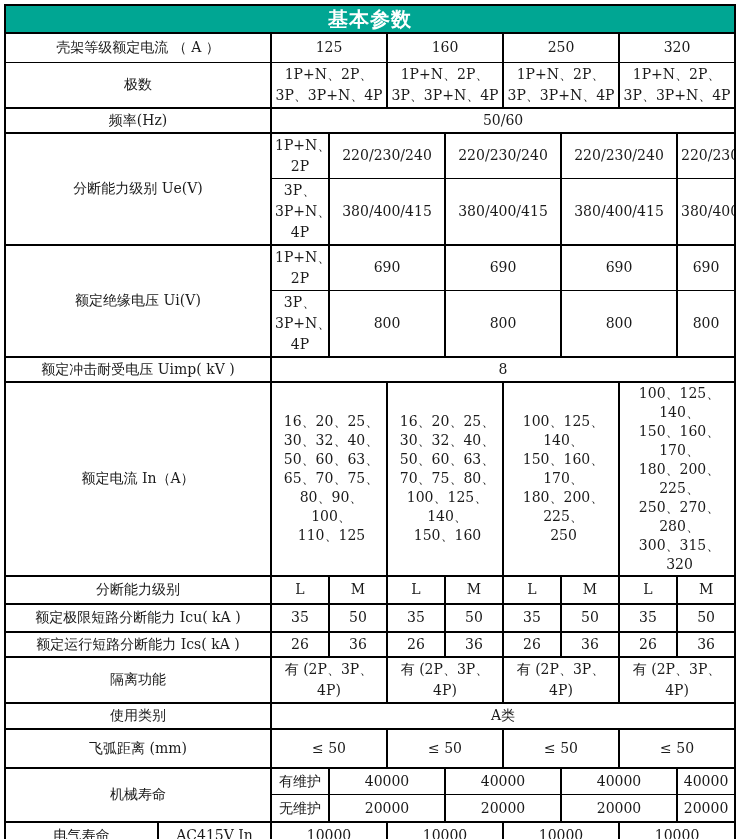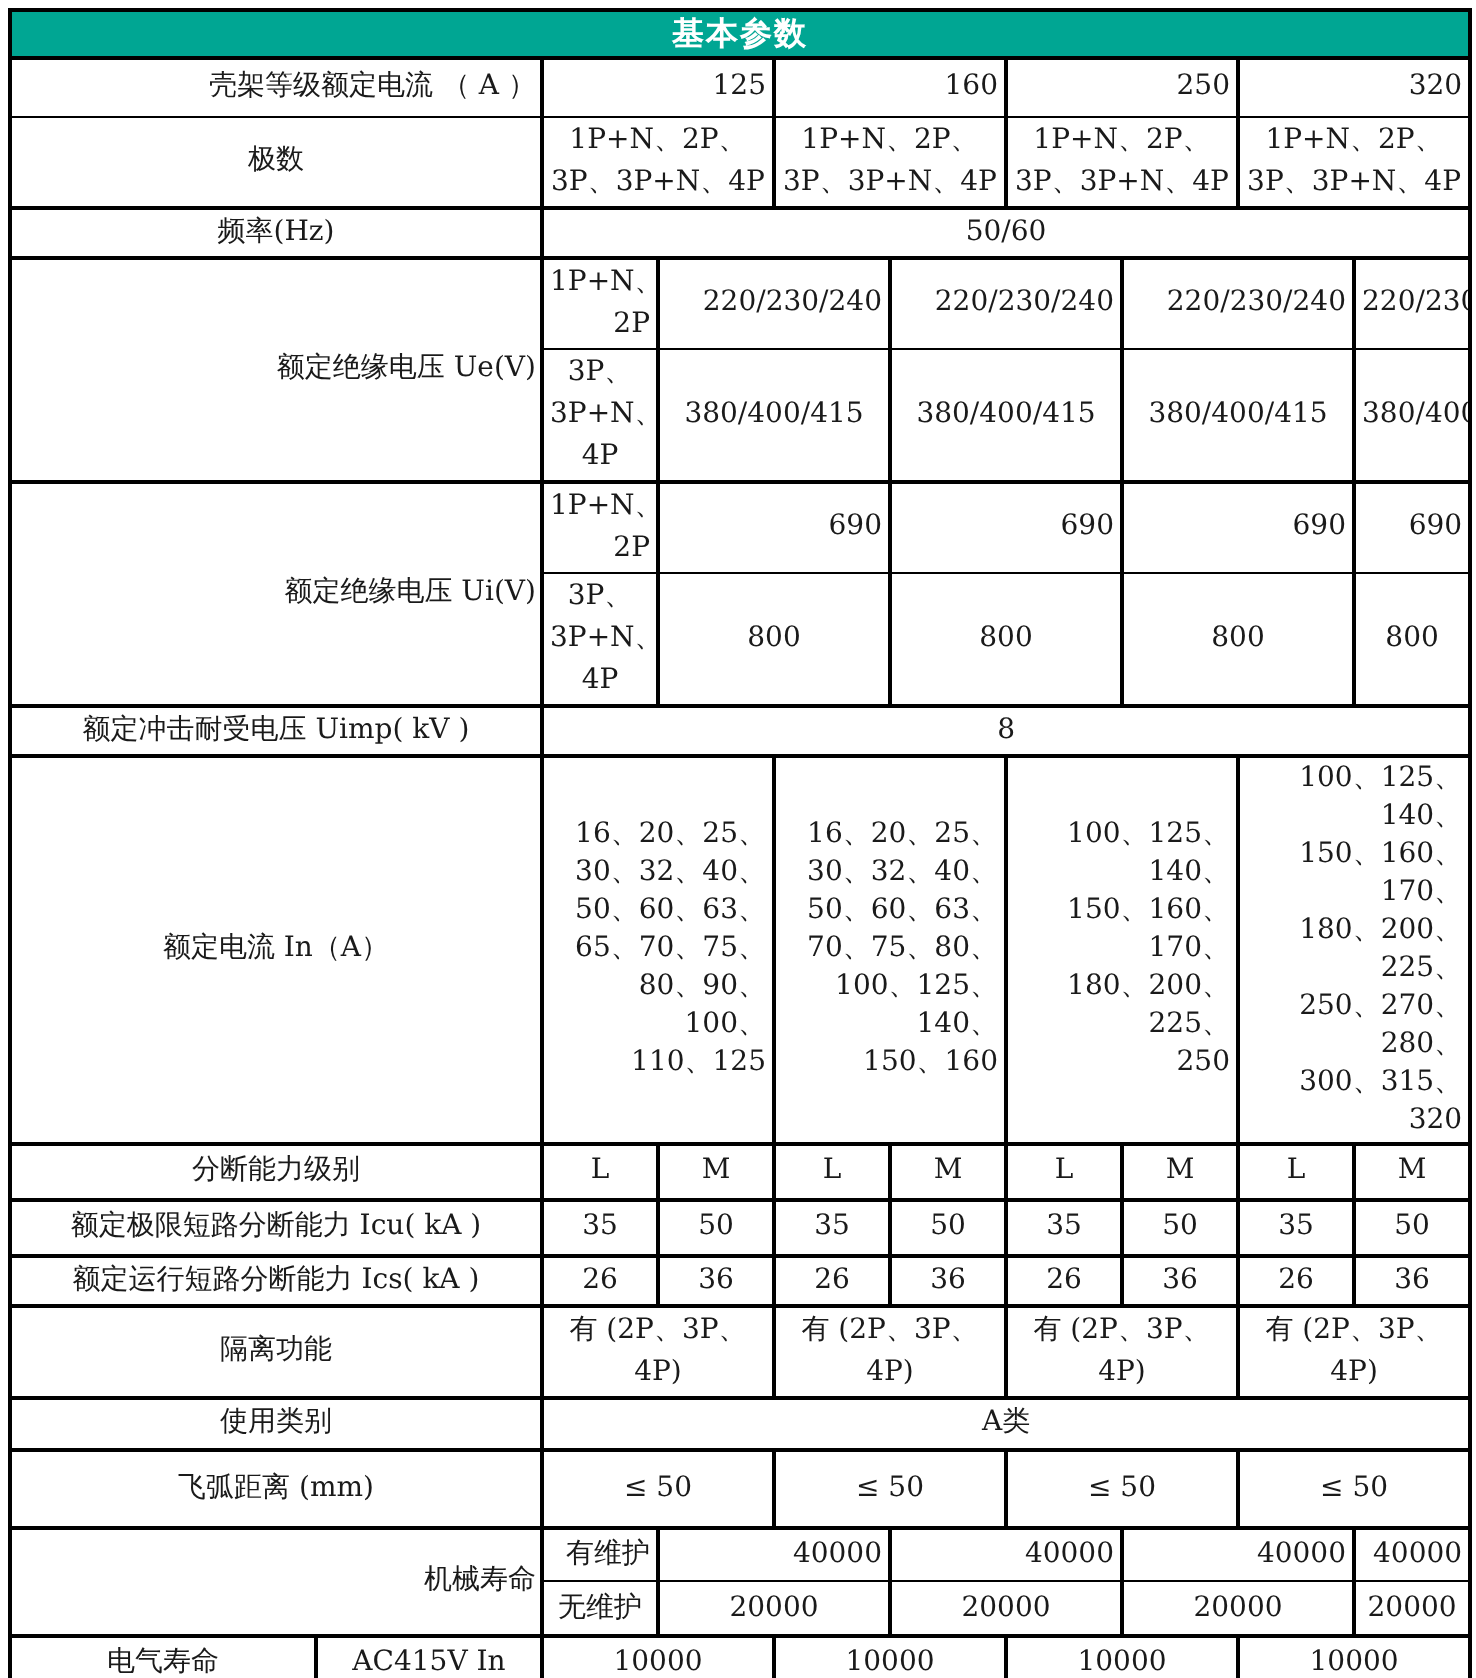--- a/index.html
+++ b/index.html
@@ -22,30 +22,30 @@
     font-size:14px;
     padding:1px 3px;
     white-space:pre-line;
     line-height:1.5;
     overflow:hidden;
   }
   td.title{
     background:var(--accent);
     color:#ffffff;
     font-weight:bold;
-    font-size:16px;
+    font-size:20px;
     letter-spacing:1px;
     line-height:1.2;
   }
   td.label{padding:1px 2px;}
-  td.left{text-align:right;padding-left:8px;}
+  td.left{text-align:center;padding-left:8px;}
   td.tight{line-height:1.36;}
   td.loose{line-height:1.85;}
   tr.thin-top td{border-top-width:1px;}
-  tr.thin-bottom td{border-bottom-width:1px;text-align:right;}
+  tr.thin-bottom td{border-bottom-width:1px;}
   td.keep-thick{border-bottom-width:2px;}
 </style>
 </head>
 <body>
 
 <div class="wrap">
 <table>
   <colgroup>
     <col style="width:153px">
         <col style="width:113px">
@@ -83,21 +83,21 @@
     <td colspan="2">1P+N、2P、
 3P、3P+N、4P</td>
   </tr>
 
   <tr style="height:16px">
     <td colspan="2" class="label">频率(Hz)</td>
     <td colspan="8">50/60</td>
   </tr>
 
   <tr style="height:28px" class="thin-bottom">
-    <td colspan="2" rowspan="2" class="label keep-thick">额定绝缘电压 Ue(V)</td>
+    <td colspan="2" rowspan="2" class="label keep-thick">分断能力级别 Ue(V)</td>
     <td>1P+N、2P</td>
     <td colspan="2">220/230/240</td>
     <td colspan="2">220/230/240</td>
     <td colspan="2">220/230/240</td>
     <td colspan="2">220/230/240</td>
   </tr>
   <tr style="height:28px" class="thin-top">
     <td>3P、3P+N、4P</td>
     <td colspan="2">380/400/415</td>
     <td colspan="2">380/400/415</td>

